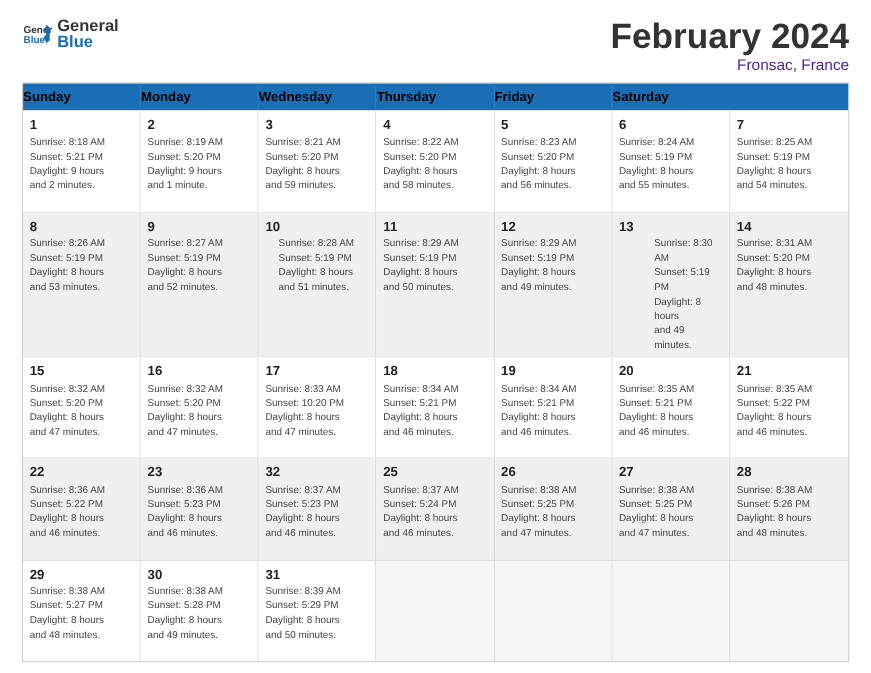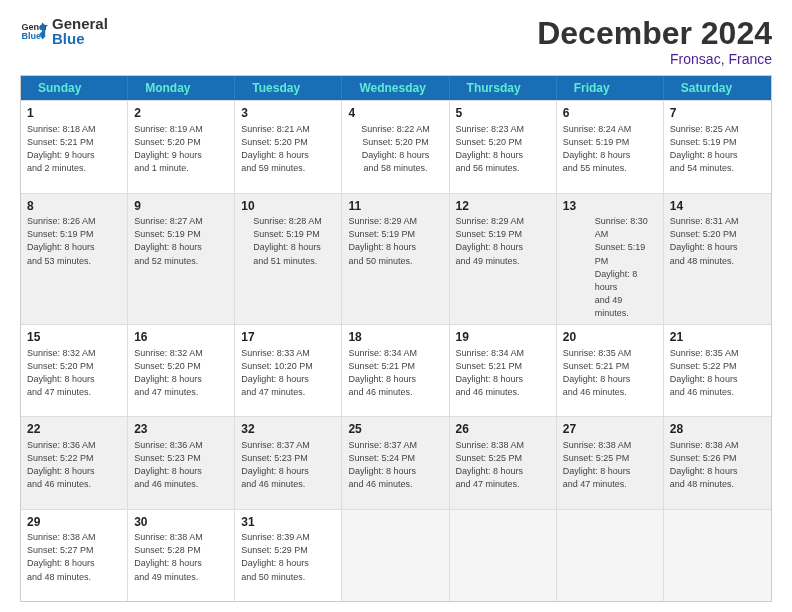--- a/index.html
+++ b/index.html
@@ -50,24 +50,24 @@
       display: flex;
       flex-direction: column;
       border: 1px solid #ccc;
     }
     .cal-header {
       display: grid;
       grid-template-columns: repeat(7, 1fr);
       background: #1a6eb5;
     }
     .cal-header-cell {
-      color: #5eead4;
+      color: #000000;
       font-weight: bold;
       font-size: 12px;
-      padding: 5px 17px;
+      padding: 5px 0;
       border-right: 1px solid #2a7ec5;
     }
     .cal-header-cell:last-child {
       border-right: none;
     }
     .cal-body {
       display: flex;
       flex-direction: column;
       flex: 1;
     }
@@ -118,30 +118,29 @@
         <text x="2" y="18" font-size="13" font-weight="bold" fill="#333" font-family="Arial">General</text>
         <text x="2" y="32" font-size="13" font-weight="bold" fill="#1a6eb5" font-family="Arial">Blue</text>
         <polygon points="32,8 40,16 36,12 36,28 40,24 32,32 28,24 32,20 32,20 28,16" fill="#1a6eb5"></polygon>
       </svg>
       <div>
         <div style="font-size:15px;font-weight:bold;color:#333;line-height:1;">General</div>
         <div style="font-size:15px;font-weight:bold;color:#1a6eb5;line-height:1;">Blue</div>
       </div>
     </div>
     <div class="title-block">
-      <div class="main-title">December 2024</div>
+      <div class="main-title">February 2024</div>
       <div class="subtitle">Fronsac, France</div>
     </div>
   </div>
 
   <div class="calendar">
     <div class="cal-header">
     <div class="cal-header-cell">Sunday</div>
         <div class="cal-header-cell">Monday</div>
-        <div class="cal-header-cell">Tuesday</div>
         <div class="cal-header-cell">Wednesday</div>
         <div class="cal-header-cell">Thursday</div>
         <div class="cal-header-cell">Friday</div>
         <div class="cal-header-cell">Saturday</div>
       </div>
     <div class="cal-body">
     <div class="cal-row">
           <div class="cal-cell">
             <span class="day-num">1</span>
             <div class="day-info" style="white-space: pre-line;">Sunrise: 8:18 AM
@@ -158,21 +157,21 @@
           </div>
           <div class="cal-cell">
             <span class="day-num">3</span>
             <div class="day-info" style="white-space: pre-line;">Sunrise: 8:21 AM
 Sunset: 5:20 PM
 Daylight: 8 hours
 and 59 minutes.</div>
           </div>
           <div class="cal-cell">
             <span class="day-num">4</span>
-            <div class="day-info" style="white-space: pre-line; text-align: center;">Sunrise: 8:22 AM
+            <div class="day-info" style="white-space: pre-line;">Sunrise: 8:22 AM
 Sunset: 5:20 PM
 Daylight: 8 hours
 and 58 minutes.</div>
           </div>
           <div class="cal-cell">
             <span class="day-num">5</span>
             <div class="day-info" style="white-space: pre-line;">Sunrise: 8:23 AM
 Sunset: 5:20 PM
 Daylight: 8 hours
 and 56 minutes.</div>

